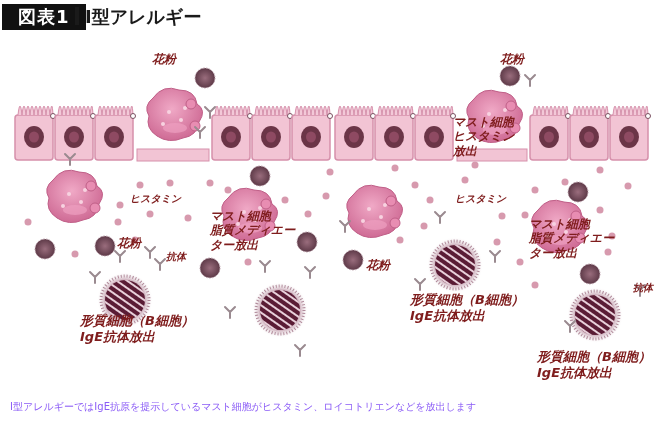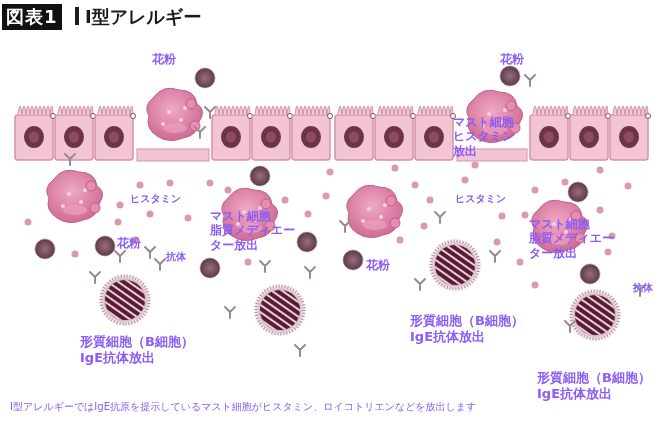--- a/index.html
+++ b/index.html
@@ -1,22 +1,22 @@
 <!DOCTYPE html>
 <html><head>
 <meta charset="utf-8">
 <style>
   html,body{margin:0;padding:0;background:#ffffff;}
   body{width:670px;height:421px;position:relative;overflow:hidden;font-family:"DejaVu Sans","Liberation Sans",sans-serif;color:#1a1a1a;}
-  .fig-badge{position:absolute;left:2px;top:4px;height:26px;padding:0 4px;background:#111;color:#fff;font-size:18px;font-weight:bold;line-height:26px;letter-spacing:1px;}
+  .fig-badge{position:absolute;left:2px;top:4px;height:26px;padding:0 16px;background:#111;color:#fff;font-size:18px;font-weight:bold;line-height:26px;letter-spacing:1px;}
   .fig-title{position:absolute;left:75px;top:4px;height:26px;font-size:18px;font-weight:bold;line-height:26px;color:#1a1a1a;}
   .fig-title .bar{display:inline-block;width:4px;height:18px;background:#1a1a1a;vertical-align:-2px;margin-right:6px;}
   svg.scene{position:absolute;left:0;top:36px;}
-  .lbl{position:absolute;font-weight:bold;color:#8b5cf6;white-space:nowrap;line-height:1.2;}
-  .lbl.big{font-size:13px;margin-top:21px;}
+  .lbl{position:absolute;font-weight:bold;color:#7f1d1d;white-space:nowrap;line-height:1.2;font-style:italic;}
+  .lbl.big{font-size:13px;}
   .lbl.med{font-size:12px;}
   .lbl.sm{font-size:10px;}
   .caption{position:absolute;left:10px;top:400px;font-size:10px;color:#8b5cf6;white-space:nowrap;}
 </style>
 </head>
 <body>
 
 <div class="fig-badge">図表1</div>
 <div class="fig-title"><span class="bar"></span><span>I型アレルギー</span></div>
 

